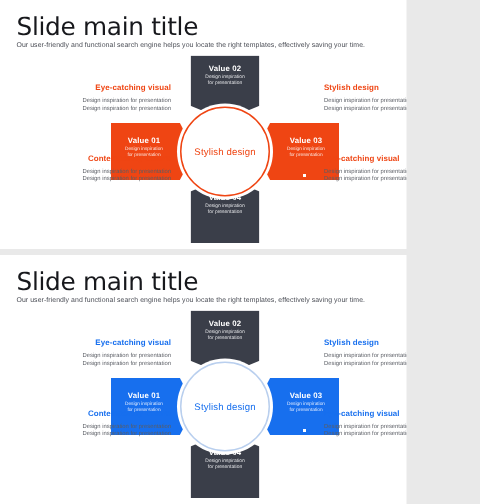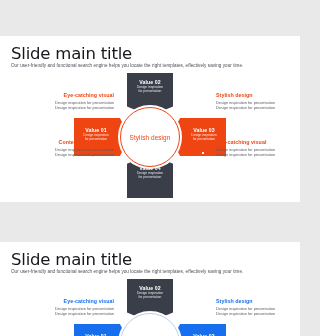--- a/index.html
+++ b/index.html
@@ -6,26 +6,25 @@
   html, body {
     width: 300px; height: 336px;
     background: #e9e9e9;
     font-family: "Liberation Sans", sans-serif;
     overflow: hidden;
   }
   .deck { width: 300px; height: 336px; display: flex; flex-direction: column; }
 
   .slide {
     position: relative;
-    width: 300px;
+    width: 271px;
     height: 166px;
     background: #ffffff;
     overflow: hidden;
     flex: 0 0 auto;
-    margin-top: 36px;
   }
   .slide-gap { flex: 0 0 4px; background: #e9e9e9; width: 300px; }
 
   .slide-title {
     position: absolute;
     left: 11px; top: 8px;
     font-size: 16.5px;
     font-weight: 400;
     letter-spacing: -0.2px;
     color: #17181c;

